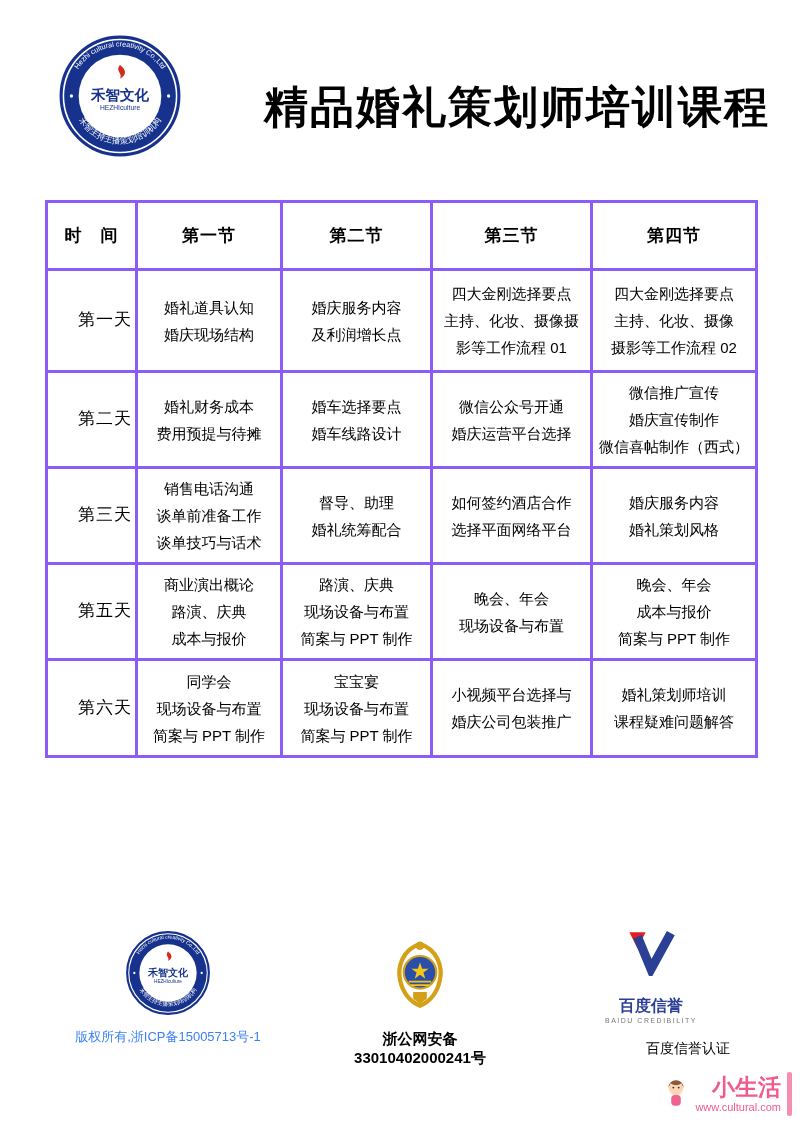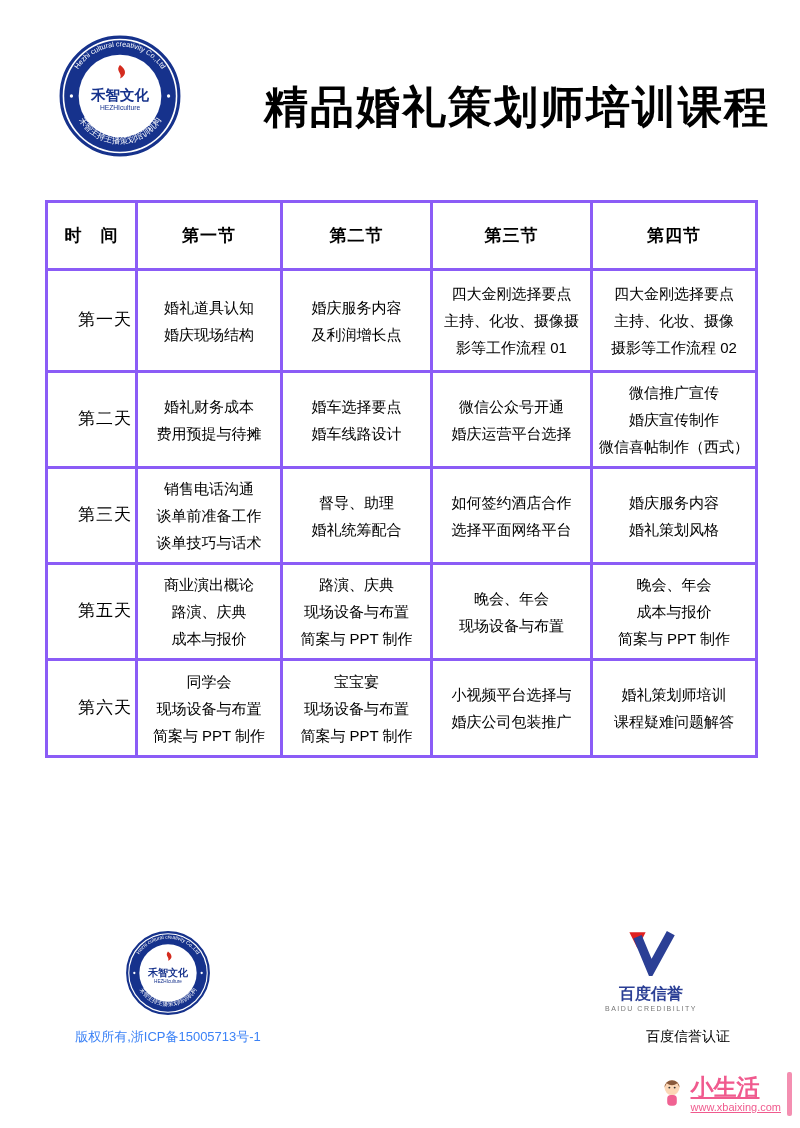--- a/index.html
+++ b/index.html
@@ -28,27 +28,27 @@
   
   .f-col { position:absolute; text-align:center; }
   .f-col1 { left:58px;  top:930px; width:220px; }
   .f-col2 { left:330px; top:938px; width:180px; }
   .f-col3 { left:572px; top:930px; width:158px; }
   .logo-small { width:86px; height:86px; }
   .icp { margin-top:8px; font-size:13px; color:#3b82f6; }
   .badge { width:62px; height:72px; }
   .police { margin-top:16px; font-size:15px; font-weight:bold; color:#000; }
   .baidu-v { width:54px; height:46px; }
-  .baidu-cn { font-size:16px; font-weight:bold; color:#2b3f95; margin-top:4px; }
+  .baidu-cn { font-size:16px; font-weight:bold; color:#2b3f95; margin-top:16px; }
   .baidu-en { font-size:7px; color:#777; letter-spacing:1.5px; }
   .baidu-cert { margin-top:16px; font-size:14px; color:#000;text-align:right; }
 
   
   .watermark { position:absolute; right:8px; bottom:12px; display:flex; align-items:center; gap:6px; }
-  .wm-text { text-align:left; color:#f05a8e;text-decoration:underline; }
+  .wm-text { text-align:right; color:#f05a8e; }
   .wm-name { font-size:23px; font-weight:bold; line-height:1.1; }
   .wm-url { font-size:11px; }
   .wm-bar { width:5px; height:44px; background:#f48fb1; border-radius:2px; }
   .wm-mascot { width:26px; height:32px; }
 </style>
 </head>
 <body>
 
 <div class="page">
 
@@ -169,20 +169,31 @@
       <text font-size="8" fill="#ffffff"><textPath href="#arcBotB" startOffset="50%" text-anchor="middle">禾智主持主播策划培训机构</textPath></text>
       <circle cx="13" cy="60" r="1.6" fill="#ffffff"></circle>
         <circle cx="107" cy="60" r="1.6" fill="#ffffff"></circle>
       <path d="M60,30 c-5,6 3,8 0,13 c7,-3 6,-9 0,-13" fill="#d42b1e"></path>
       <text x="60" y="64" font-size="14" font-weight="bold" fill="#16328c" text-anchor="middle">禾智文化</text>
       <text x="60" y="74" font-size="6.5" fill="#16328c" text-anchor="middle">HEZHIculture</text>
     </svg>
     <div class="icp">版权所有,浙ICP备15005713号-1</div>
   </div>
 
+  <div class="f-col f-col2">
+    <svg class="badge" viewBox="0 0 70 84">
+      <path d="M35,7 C15,13 8,34 12,50 C15,64 24,75 35,79 C46,75 55,64 58,50 C62,34 55,13 35,7" fill="none" stroke="#d4a017" stroke-width="5"></path>
+      <circle cx="35" cy="9" r="5" fill="#d4a017"></circle>
+      <circle cx="35" cy="40" r="19" fill="#2a4faa" stroke="#d4a017" stroke-width="2.5"></circle>
+      <polygon points="35,28.5 37.5,35.8 45,35.9 39,40.3 41.2,47.5 35,43 28.8,47.5 31,40.3 25,35.9 32.5,35.8" fill="#f5c518"></polygon>
+      <path d="M22,51 h26 M24,55 h22" stroke="#f5c518" stroke-width="2"></path>
+      <path d="M27,63 h16 v8 l-8,6 l-8,-6 z" fill="#d4a017"></path>
+    </svg>
+    <div class="police">浙公网安备 33010402000241号</div>
+  </div>
 
   <div class="f-col f-col3">
     <svg class="baidu-v" viewBox="0 0 60 50">
       <polygon points="6,2 24,2 15,20" fill="#e02020"></polygon>
       <path d="M15 7 L30 43 L52 3" stroke="#2b3f95" stroke-width="10" fill="none"></path>
     </svg>
     <div class="baidu-cn">百度信誉</div>
     <div class="baidu-en">BAIDU CREDIBILITY</div>
     <div class="baidu-cert">百度信誉认证</div>
   </div>
@@ -190,18 +201,18 @@
   <div class="watermark">
     <svg class="wm-mascot" viewBox="0 0 24 30">
       <circle cx="12" cy="9" r="7" fill="#fcd7b6"></circle>
       <path d="M5,9 a7,7 0 0 1 14,0 l-2,-4 a8,8 0 0 1 -10,0 z" fill="#8a5a3b"></path>
       <circle cx="9.5" cy="9" r="0.9" fill="#333"></circle>
         <circle cx="14.5" cy="9" r="0.9" fill="#333"></circle>
       <rect x="7.5" y="16" width="9" height="10" rx="3.5" fill="#f06292"></rect>
     </svg>
     <div class="wm-text">
       <div class="wm-name">小生活</div>
-      <div class="wm-url">www.xbaixing.com</div>
+      <div class="wm-url">www.cultural.com</div>
     </div>
     <div class="wm-bar"></div>
   </div>
 
 </div>
 
 </body></html>

